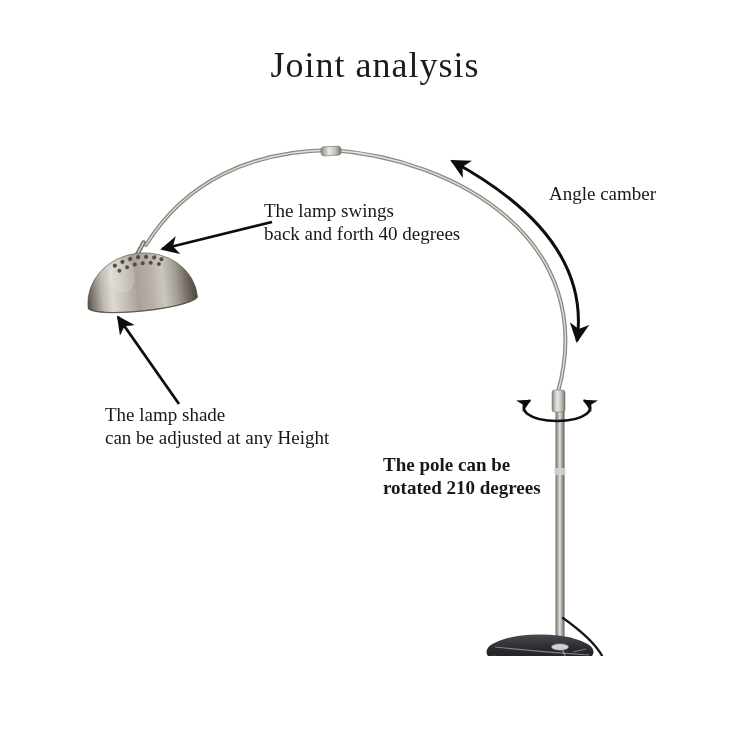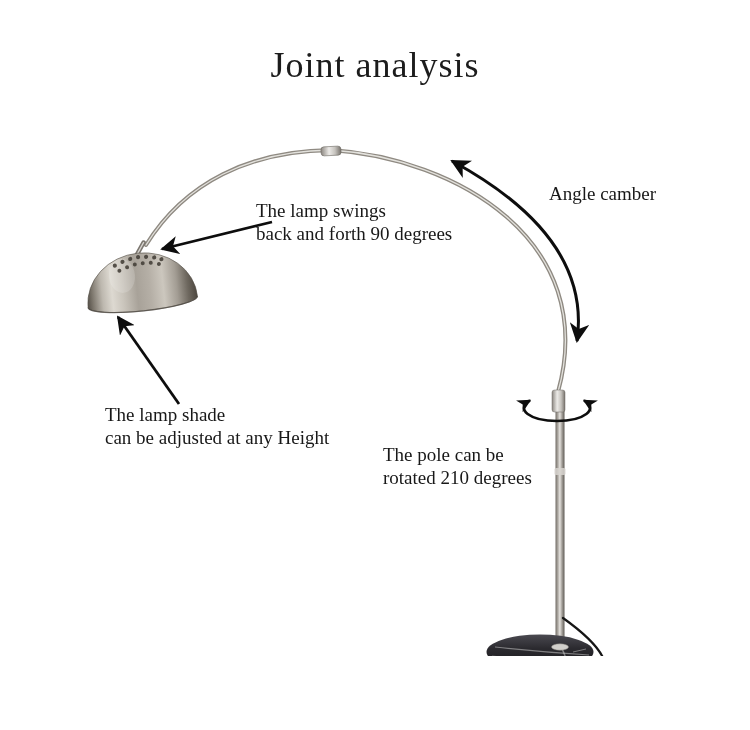--- a/index.html
+++ b/index.html
@@ -7,24 +7,24 @@
     position:relative;width:750px;height:656px;background:#ffffff;overflow:hidden;
     font-family:"Liberation Serif","DejaVu Serif",serif;color:#1f1f1f;
   }
   .layer{position:absolute;left:0;top:0;width:750px;height:730px;}
   .title{
     position:absolute;top:44px;left:0;width:100%;text-align:center;
     font-size:36px;letter-spacing:1px;color:#1c1c1c;
   }
   .note{position:absolute;font-size:19px;line-height:22.5px;color:#181818;white-space:nowrap;}
   .note span{display:block;}
-  .note-swing {left:256px;top:200px;}
+  .note-swing {left:264px;top:200px;}
   .note-height{left:549px;top:183px;}
   .note-shade {left:105px; top:404px;}
-  .note-pole  {left:383px;top:444px;}
+  .note-pole  {left:383px;top:454px;font-weight:bold;}
 </style>
 </head>
 <body>
 
 <div class="stage">
 
   <svg class="layer" viewBox="0 0 750 730" aria-hidden="true">
     <defs>
       <linearGradient id="poleGrad" x1="0" y1="0" x2="1" y2="0">
         <stop offset="0" stop-color="#716c65"></stop>
@@ -130,21 +130,21 @@
     <g fill="none" stroke="#0d0d0d" stroke-width="2.6">
       <path d="M 557 421 A 33 13 0 0 1 530 400.5" marker-end="url(#arrowS)"></path>
       <path d="M 557 421 A 33 13 0 0 0 584 400.5" marker-end="url(#arrowS)"></path>
     </g>
   </svg>
 
   <div class="title">Joint analysis</div>
 
   <div class="note note-swing">
     <span>The lamp swings</span>
-    <span>back and forth 90 degrees</span>
+    <span>back and forth 40 degrees</span>
   </div>
 
   <div class="note note-height">
     <span>Angle camber</span>
   </div>
 
   <div class="note note-shade">
     <span>The lamp shade</span>
     <span>can be adjusted at any Height</span>
   </div>

